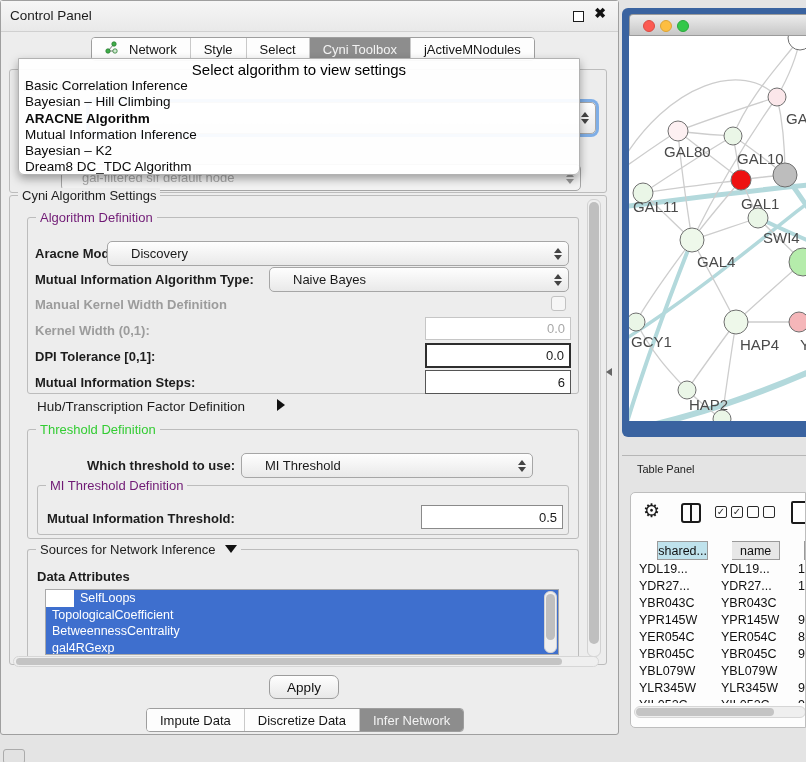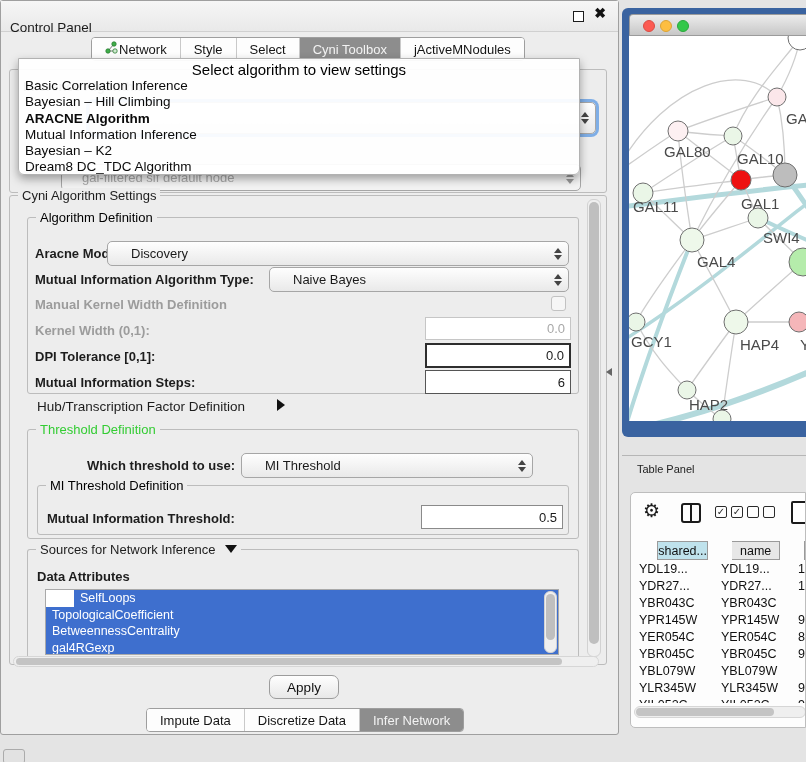--- a/index.html
+++ b/index.html
@@ -4,26 +4,26 @@
 <style>
   html,body{margin:0;padding:0;}
   #app{position:relative;width:806px;height:762px;background:#e4e4e4;overflow:hidden;
        font-family:"Liberation Sans",sans-serif;-webkit-font-smoothing:antialiased;}
   .abs{position:absolute;}
   
   #control-panel{left:0;top:0;width:619px;height:735px;background:#ededed;
                  border:1px solid #9f9f9f;border-radius:3px;box-sizing:border-box;}
   #cp-titlebar{left:0;top:0;right:0;height:30px;background:linear-gradient(#f6f6f6,#e9e9e9);
                border-bottom:1px solid #d0d0d0;}
-  #cp-title{left:9px;top:12px;line-height:30px;font-size:13.5px;color:#1c1c1c;}
+  #cp-title{left:9px;top:0;line-height:30px;font-size:13.5px;color:#1c1c1c;}
   .float-glyph{right:34px;top:10px;width:9px;height:9px;border:1.5px solid #1c1c1c;background:#fff;}
   .close-glyph{right:12px;top:4px;font-size:14px;font-weight:bold;color:#111;}
   
   .seg-bar{display:inline-flex;border:1px solid #9e9e9e;border-radius:4px;overflow:hidden;background:#fff;height:22px;}
-  .seg{display:flex;align-items:center;gap:1px;padding:0 13px;font-size:13px;color:#151515;
+  .seg{display:flex;align-items:center;gap:11px;padding:0 13px;font-size:13px;color:#151515;
        border-left:1px solid #c9c9c9;background:#fdfdfd;white-space:nowrap;}
   .seg:first-child{border-left:none;}
   .seg.sel{background:#8d8d8d;color:#f3f3f3;}
   
   .ghost-label{font-weight:bold;font-size:13px;color:#555;}
   .combo{box-sizing:border-box;background:linear-gradient(#fefefe,#e9e9e9);border:1px solid #a6a6a6;
          border-radius:5px;font-size:13px;color:#1a1a1a;display:flex;align-items:center;padding-left:23px;}
   .combo .stepper{position:absolute;right:3px;top:50%;transform:translateY(-50%);width:15px;height:16px;
                   display:flex;flex-direction:column;align-items:center;justify-content:center;gap:2px;}
   .tri-up{width:0;height:0;border-left:4px solid transparent;border-right:4px solid transparent;border-bottom:5px solid #444;}
@@ -33,21 +33,21 @@
   
   #algo-popup{left:17px;top:57px;width:562px;height:117px;background:rgba(255,255,255,.94);
               border:1px solid #b2b2b2;border-radius:0 0 6px 6px;box-shadow:0 4px 10px rgba(0,0,0,.35);
               z-index:40;box-sizing:border-box;padding-top:2px;}
   #algo-placeholder{height:17px;line-height:17px;text-align:center;color:#000000;font-size:15px;}
   .algo-item{height:16.3px;line-height:16.3px;padding-left:6px;font-size:13.5px;color:#0a0a0a;}
   .algo-item.bold{font-weight:bold;}
   
   .group{border:1px solid #bcbcbc;border-radius:3px;box-sizing:border-box;}
   .gtitle{position:absolute;top:-8px;left:8px;background:#ededed;padding:0 4px;font-size:13px;color:#1d1d1d;white-space:nowrap;}
-  .gtitle.blue{color:#000000;}
+  .gtitle.blue{color:#701a75;}
   .gtitle.green{color:#33cc33;}
   .blabel{font-weight:bold;font-size:13px;color:#1d1d1d;white-space:nowrap;}
   .blabel.dis{color:#9c9c9c;}
   .tfield{box-sizing:border-box;background:#fff;font-size:13px;color:#1a1a1a;text-align:right;padding:0 5px;
           display:flex;align-items:center;justify-content:flex-end;}
   .checkbox{box-sizing:border-box;width:15px;height:15px;border:1px solid #c2c2c2;border-radius:3px;background:#f6f6f6;}
   .tri-right{width:0;height:0;border-top:6px solid transparent;border-bottom:6px solid transparent;border-left:8px solid #111;display:inline-block;}
   .tri-down{width:0;height:0;border-left:6px solid transparent;border-right:6px solid transparent;border-top:8px solid #111;display:inline-block;}
   
   .vsb{background:#efefef;border:1px solid #d2d2d2;border-radius:6px;}

